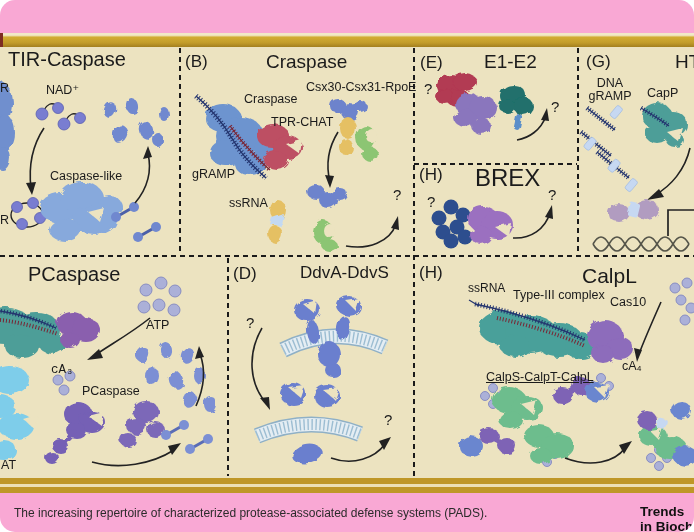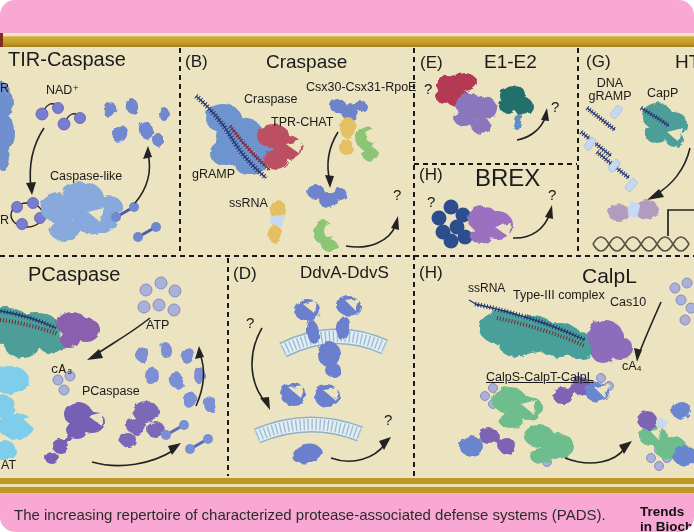--- a/index.html
+++ b/index.html
@@ -15,21 +15,21 @@
     background-image:repeating-linear-gradient(90deg,#1a1a1a 0 5px,transparent 5px 9px); }
   .dash-v { position:absolute; width:2px;
     background-image:repeating-linear-gradient(180deg,#1a1a1a 0 5px,transparent 5px 9px); }
   .lbl { position:absolute; color:#1b1b1b; white-space:nowrap; line-height:1.05; }
   .ttl { font-size:20px; }
   .letter { font-size:17px; }
   .sub { font-size:12.5px; }
   .q { font-size:15px; }
   .wrap { white-space:normal; text-align:center; }
   svg.art { position:absolute; overflow:visible; }
-  .caption { position:absolute; left:14px; top:506px; font-size:15px; color:#2b2b2b; }
+  .caption { position:absolute; left:14px; top:506px; font-size:12px; color:#2b2b2b; }
   .journal { position:absolute; left:640px; top:504px; width:54px; overflow:hidden;
     font-weight:bold; font-size:13.5px; color:#111; }
 </style>
 </head>
 <body>
 
 <div id="stage">
 
   <div class="fig-area"></div>
   <div class="gold-top"></div>

